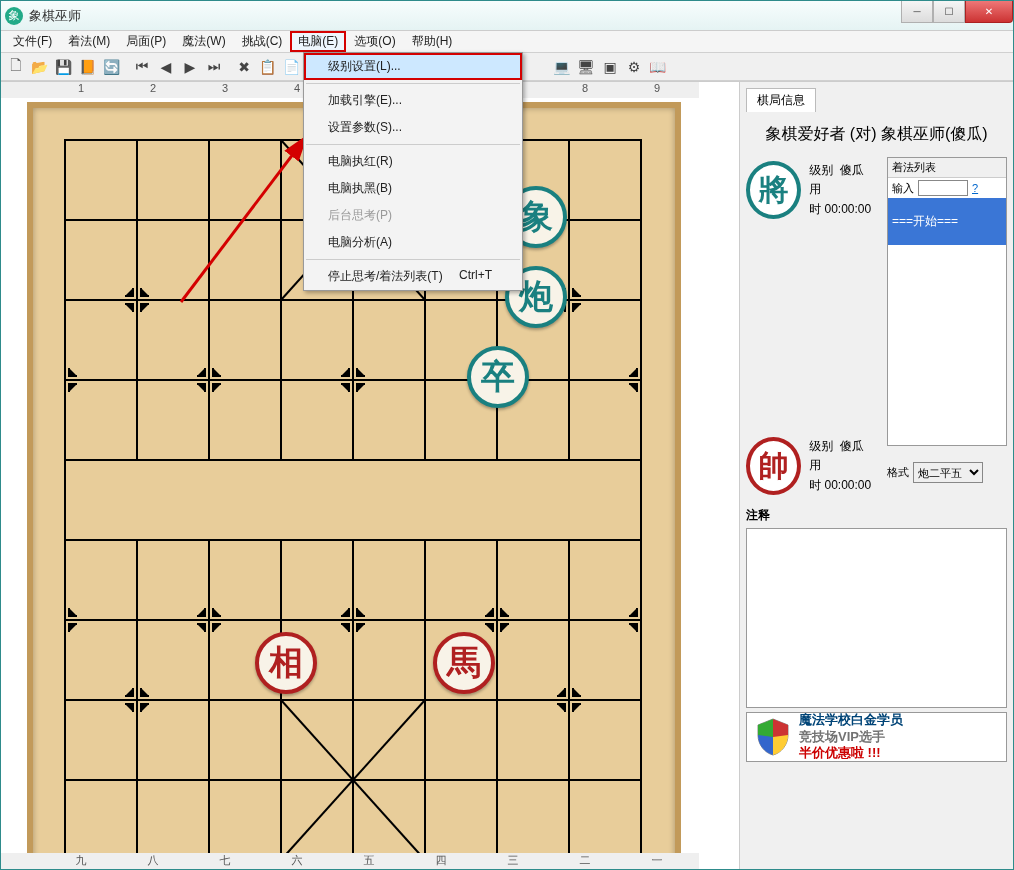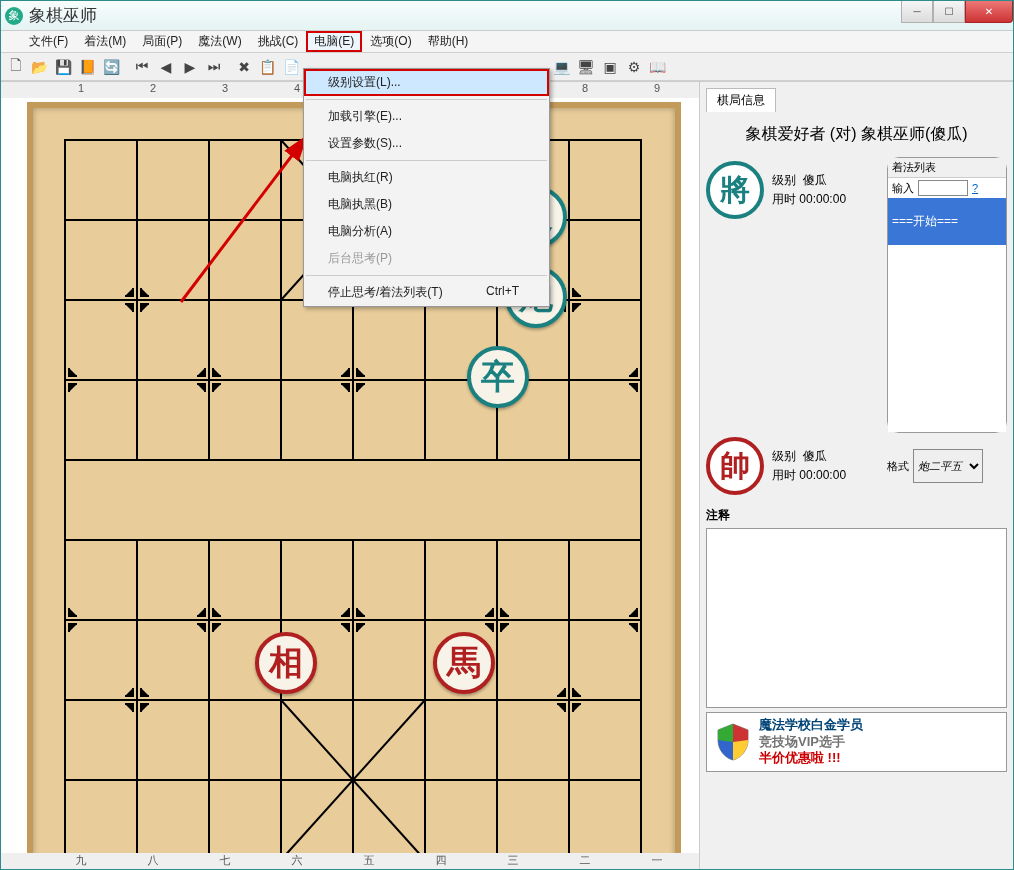--- a/index.html
+++ b/index.html
@@ -2,71 +2,71 @@
 <html><head>
 <meta charset="utf-8">
 <style>
 * { box-sizing: border-box; margin: 0; padding: 0; font-family: "Microsoft YaHei", "SimSun", sans-serif; }
 body { background: #fff; width: 1014px; height: 870px; overflow: hidden; position: relative; }
 
 .window { border: 1px solid #2e8b8b; width: 1014px; height: 870px; background: #f0f0f0; display: flex; flex-direction: column; }
 
 .titlebar { height: 30px; background: linear-gradient(#f7fdfd, #e5f3f3); display: flex; align-items: center; padding: 0 4px; border-bottom: 1px solid #ccc; position: relative; }
 .titlebar .icon { width: 18px; height: 18px; background: #2a8; border-radius: 50%; color: #fff; font-size: 11px; display: flex; align-items: center; justify-content: center; margin-right: 6px; }
-.titlebar .title { font-size: 17px; color: #333; }
+.titlebar .title { font-size: 13px; color: #333; }
 .titlebar .winbtns { position: absolute; right: 0; top: 0; display: flex; }
 .winbtn { width: 32px; height: 22px; background: linear-gradient(#f5f5f5,#dcdcdc); border: 1px solid #b0b0b0; border-top:none; display: flex; align-items: center; justify-content: center; font-size: 10px; color:#444; }
 .winbtn.close { width: 48px; background: linear-gradient(#e77,#c33); color: #fff; border-color:#a22; border-radius: 0 0 4px 0;}
 
-.menubar { height: 22px; background: #f5f5f5; display: flex; align-items: center; font-size: 12px; color: #222; border-bottom: 1px solid #d0d0d0; padding-left:20px;}
+.menubar { height: 22px; background: #f5f5f5; display: flex; align-items: center; font-size: 12px; color: #222; border-bottom: 1px solid #d0d0d0; padding-left:4px;}
 .menubar .mitem { padding: 2px 8px; cursor: default; }
 .menubar .mitem.highlight { border: 2px solid #d40000; padding: 0px 6px; background:#eef6fd;}
 
 .toolbar { height: 28px; background: #f0f0f0; display: flex; align-items: center; padding: 0 4px; border-bottom: 1px solid #d0d0d0; position: relative;}
 .tbtn { width: 22px; height: 22px; margin-right: 2px; display: flex; align-items: center; justify-content: center; font-size: 14px; color: #444; }
 .tsep { width: 6px; }
 
 .content { flex: 1; display: flex; background: #fff; overflow:hidden; border-top:1px solid #ccc;}
 
 .board-area { width: 698px; position: relative; background: #fff; }
 .ruler-top, .ruler-bottom { height: 16px; background: #efefef; display:flex; font-size:11px; color:#555; padding-left:44px;}
 .ruler-top span, .ruler-bottom span { width: 72px; text-align:center;}
 .board { position:absolute; left:26px; top:20px; width:654px; height:790px; background:#e8cd9a; border:6px solid #c29a5a; box-shadow: inset 0 0 6px rgba(0,0,0,.3);}
 .piece { position:absolute; width:62px; height:62px; border-radius:50%; background:#f8f3e8; display:flex; align-items:center; justify-content:center; font-size:34px; font-weight:bold; box-shadow:0 2px 3px rgba(0,0,0,.3);}
 .piece.teal { color:#1a8080; border:4px solid #1a8080;}
 .piece.red  { color:#b02020; border:4px solid #b02020;}
 
 .arrow { position:absolute; pointer-events:none;}
 
-.dropdown { position:absolute; left:303px; top:68px; width:247px; background:#f3f3f3; border:1px solid #999; box-shadow:2px 2px 4px rgba(0,0,0,.3); font-size:12px; z-index:100;}
+.dropdown { position:absolute; left:303px; top:52px; width:220px; background:#f3f3f3; border:1px solid #999; box-shadow:2px 2px 4px rgba(0,0,0,.3); font-size:12px; z-index:100;}
 .dropdown .ditem { padding:5px 30px 5px 24px; display:flex; justify-content:space-between; color:#222;}
 .dropdown .ditem.hover { background:#cde8ff; border:2px solid #d40000; padding:3px 28px 3px 22px;}
 .dropdown .ditem.disabled { color:#999;}
 .dropdown .dsep { height:1px; background:#ccc; margin:3px 2px;}
 
-.sidepanel { flex:1; background:#f0f0f0; border-left:1px solid #ccc; padding:6px; font-size:12px; display:flex; flex-direction:column; gap:4px;}
+.sidepanel { flex:1; background:#f0f0f0; border-left:1px solid #ccc; padding:6px; font-size:12px; display:flex; flex-direction:column; gap:4px;margin-left:40px;}
 .tab-header { display:flex;}
 .tab { padding:3px 10px; border:1px solid #bbb; background:#fff; border-bottom:none; font-size:12px;}
 .opponent { text-align:center; padding:8px 0; font-size:16px;}
 .player-row { display:flex; align-items:center; gap:8px; margin:4px 0;}
 .player-row .pico { width:58px; height:58px; border-radius:50%; display:flex; align-items:center; justify-content:center; font-size:30px; font-weight:bold; background:#fff;}
 .pico.teal { color:#1a8080; border:4px solid #1a8080;}
 .pico.red { color:#b02020; border:4px solid #b02020;}
 .player-meta { line-height:1.6;}
 .moves-box { border:1px solid #999; background:#fff; flex:0 0 280px; display:flex; flex-direction:column;}
 .moves-box .mh { padding:2px 4px; font-size:11px; background:#f0f0f0; border-bottom:1px solid #ccc;}
 .moves-box .input-row { display:flex; align-items:center; gap:4px; padding:2px 4px; font-size:11px;}
 .moves-box .input-row input { width:50px; border:1px solid #888; height:16px; font-size:11px;}
 .moves-box .mlist { flex:1; background:#fff; overflow:auto;}
 .moves-box .mlist .sel { background:#3a76d6; color:#fff; padding:15px 4px;}
 .format-row { display:flex; align-items:center; gap:4px; font-size:11px; padding:16px 0;}
-.format-row select { border:1px solid #888; font-size:11px; height:34px; width:70px;font-style:italic;}
+.format-row select { border:1px solid #888; font-size:11px; height:21px; width:70px;}
 .notes-label { font-size:12px; margin-top:4px;font-weight:bold;}
 .notes { flex:0 0 180px; border:1px solid #999; background:#fff;}
-.ad { height:60px; border:1px solid #999; background:#fff; display:flex; align-items:center; position:relative; overflow:hidden;}
+.ad { height:50px; border:1px solid #999; background:#fff; display:flex; align-items:center; position:relative; overflow:hidden;}
 .ad .shield { width:40px; height:40px; margin:0 6px;}
 .ad .adtext { font-size:13px; line-height:1.3; font-weight:bold;}
 .ad .l1 { color:#047; }
 .ad .l2 { color:#737373; }
 .ad .l3 { color:#c00; }
 
 svg.board-svg { position:absolute; left:0; top:0; width:100%; height:100%;}
 </style>
 </head>
 <body>
@@ -262,21 +262,21 @@
           <div class="player-row">
             <div class="pico red">帥</div>
             <div class="player-meta">
               <div><span>级别</span>&nbsp;&nbsp;<span>傻瓜</span></div>
               <div><span>用时</span>&nbsp;<span>00:00:00</span></div>
             </div>
           </div>
         </div>
 
         <div style="width:120px; display:flex; flex-direction:column;">
-          <div class="moves-box" style="flex:1;border-radius:12px;">
+          <div class="moves-box" style="flex:1;">
             <div class="mh">着法列表</div>
             <div class="input-row">
               <span>输入</span>
               <input type="text" style="">
               <span style="color:#06c;text-decoration:underline;cursor:pointer;">?</span>
             </div>
             <div class="mlist">
               <div class="sel">===开始===</div>
             </div>
           </div>
@@ -319,24 +319,24 @@
     <div class="ditem">
       <span>设置参数(S)...</span>
     </div>
     <div class="dsep"></div>
     <div class="ditem">
       <span>电脑执红(R)</span>
     </div>
     <div class="ditem">
       <span>电脑执黑(B)</span>
     </div>
-    <div class="ditem">
-      <span>电脑分析(A)</span>
-    </div>
     <div class="ditem disabled">
       <span>后台思考(P)</span>
     </div>
+    <div class="ditem">
+      <span>电脑分析(A)</span>
+    </div>
     <div class="dsep"></div>
     <div class="ditem">
       <span>停止思考/着法列表(T)</span>
       <span>Ctrl+T</span>
     </div>
   </div>
 
 </body></html>

